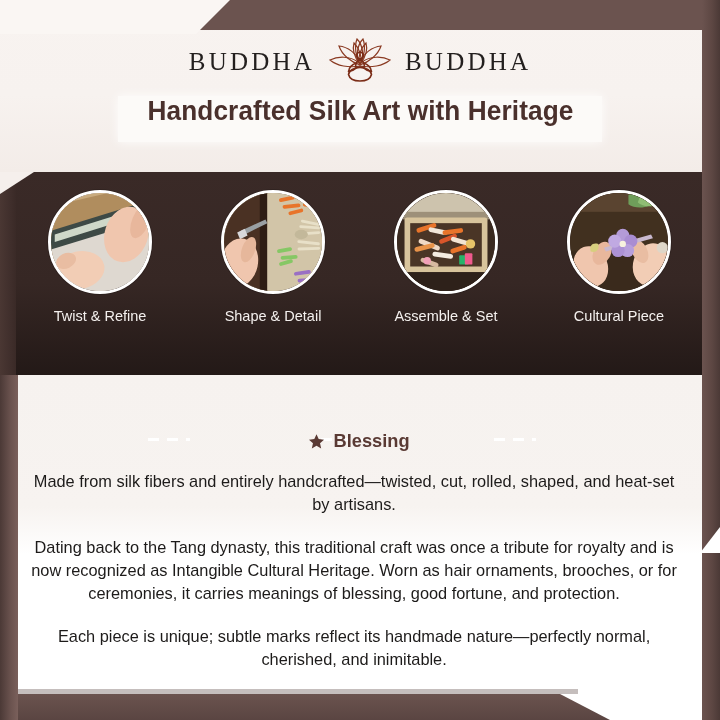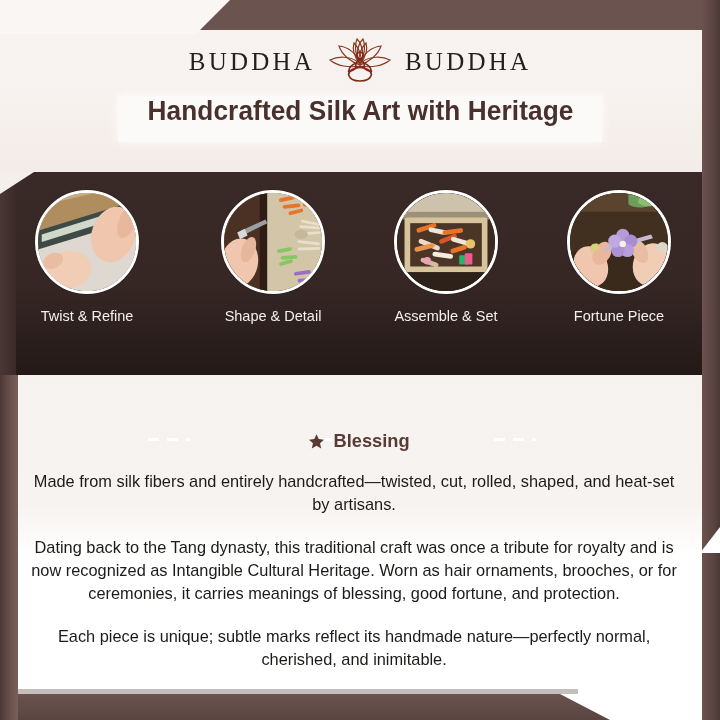--- a/index.html
+++ b/index.html
@@ -184,21 +184,21 @@
     left: 0;
     width: 720px;
     height: 203px;
   }
   .step {
     position: absolute;
     top: 18px;
     width: 130px;
     text-align: center;
   }
-  .step-0 { left: 22px; }
+  .step-0 { left: 35px; }
   .step-1 { left: 208px; }
   .step-2 { left: 381px; }
   .step-3 { left: 554px; }
 
   .circle {
     width: 104px;
     height: 104px;
     border-radius: 50%;
     margin: 0 auto;
     border: 3px solid #ffffff;
@@ -449,21 +449,21 @@
               <circle cx="8.5" cy="-3" r="7" fill="#a98dd2"></circle>
               <circle cx="5" cy="7" r="7" fill="#b79fdc"></circle>
               <circle cx="-5" cy="7" r="7" fill="#ad92d5"></circle>
               <circle cx="-8.5" cy="-3" r="7" fill="#c0a9e2"></circle>
               <circle cx="0" cy="0" r="3.4" fill="#f7f2df"></circle>
             </g>
             <path d="M30 54 C24 52 20 56 22 62 C27 64 32 60 30 54 Z" fill="#d7cf7e"></path>
             <circle cx="98" cy="58" r="6" fill="#ded6c8"></circle>
           </svg>
         </div>
-        <div class="step-label">Fortune Piece</div>
+        <div class="step-label">Cultural Piece</div>
       </div>
     </div>
 
     <div class="connector conn-0"></div>
     <div class="connector conn-1"></div>
     <div class="connector conn-2"></div>
   </div>
 
   <div class="body-panel"></div>
 

